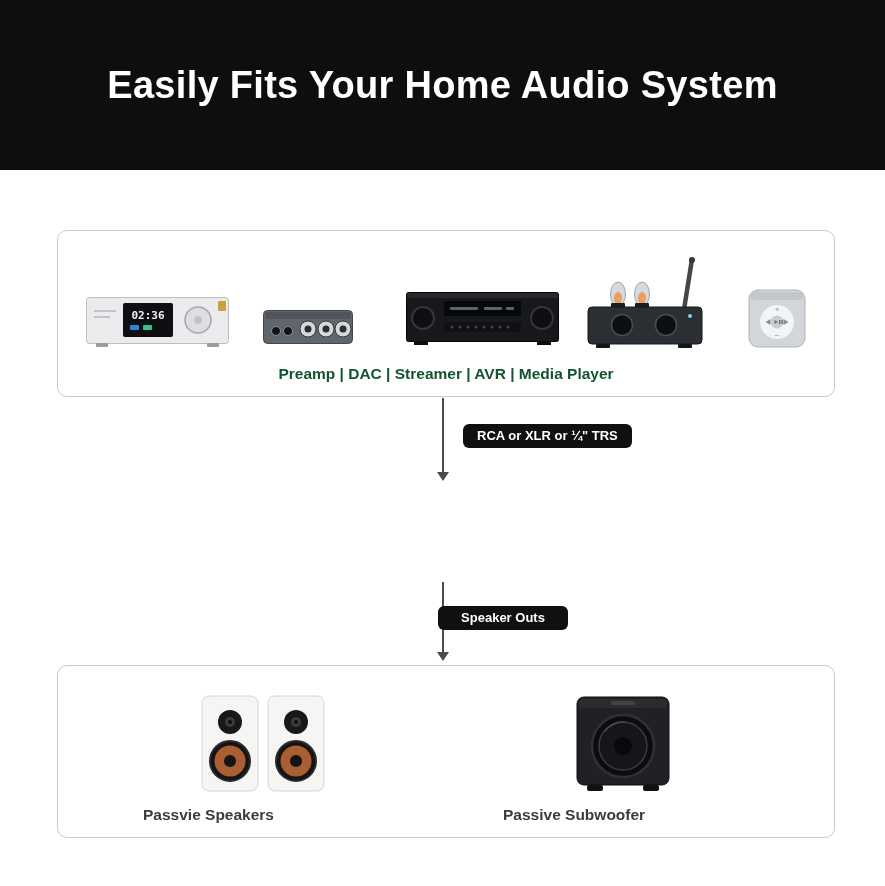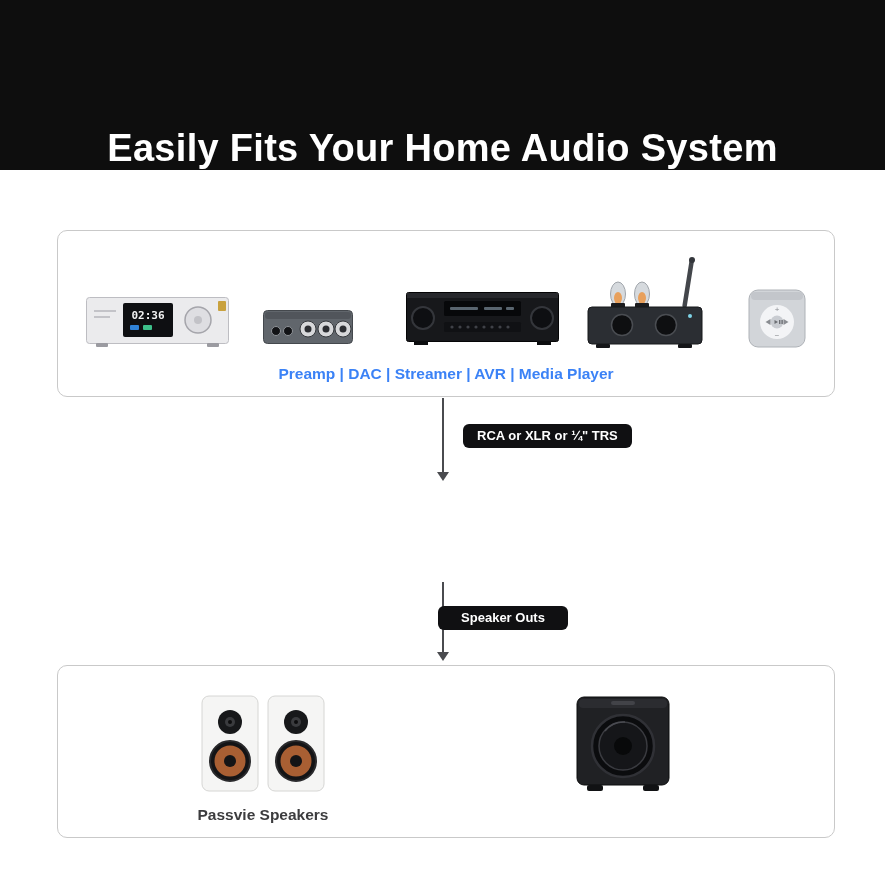--- a/index.html
+++ b/index.html
@@ -1,33 +1,33 @@
 <!DOCTYPE html>
 <html><head>
 <meta charset="utf-8">
 <style>
   * { margin:0; padding:0; box-sizing:border-box; }
   html,body { background:#ffffff; }
   body { font-family:"Liberation Sans", sans-serif; }
   .canvas { position:relative; width:885px; height:886px; background:#ffffff; overflow:hidden; }
 
   .banner { position:absolute; left:0; top:0; width:885px; height:170px; background:#0e0e0e;
-            display:flex; align-items:flex-end; justify-content:center; }
+            display:flex; align-items:center; justify-content:center; }
   .banner h1 { color:#ffffff; font-size:38px; font-weight:800; letter-spacing:0.3px; }
 
   .frame-box { position:absolute; border:1.5px solid #c9c9c9; border-radius:10px; background:#ffffff; }
   .sources-box { left:57px; top:230px; width:778px; height:167px; }
   .outputs-box { left:57px; top:665px; width:778px; height:173px; }
 
   .device { position:absolute; line-height:0;text-decoration:underline; }
 
   .sources-caption { position:absolute; left:0; top:133px; width:100%; text-align:center;
-                     font-size:15.5px; font-weight:bold; color:#3b82f6; line-height:20px; }
+                     font-size:15.5px; font-weight:bold; color:#14532d; line-height:20px; }
   .output-caption { position:absolute; font-size:15.5px; font-weight:bold; color:#3c3c3e;
-                    text-align:center; line-height:20px; }
+                    text-align:left; line-height:20px; }
 
   .arrow-line { position:absolute; width:2px; background:#4a4b4f; }
   .arrow-head { position:absolute; width:0; height:0;
                 border-left:6px solid transparent; border-right:6px solid transparent;
                 border-top:9px solid #4a4b4f; }
 
   .badge { position:absolute; background:#101012; color:#ffffff; font-weight:bold;
            font-size:13px; padding:4px 14px; border-radius:6px; min-width:130px;
            text-align:center; line-height:16px; }
 
@@ -191,15 +191,16 @@
         <rect x="36" y="12" width="24" height="4" rx="2" fill="#424348"></rect>
         <circle cx="48" cy="57" r="31" fill="#0b0c0e" stroke="#303136" stroke-width="2.5"></circle>
         <circle cx="48" cy="57" r="24" fill="#151619" stroke="#3a3b40" stroke-width="1.5"></circle>
         <circle cx="48" cy="57" r="9" fill="#08090a"></circle>
         <path d="M30 42 a24 24 0 0 1 20 -9" stroke="#4a4b51" stroke-width="1.5" fill="none"></path>
         <rect x="12" y="96" width="16" height="6" rx="2" fill="#111214"></rect>
         <rect x="68" y="96" width="16" height="6" rx="2" fill="#111214"></rect>
       </svg>
     </div>
 
+    <div class="output-caption" style="left:445px; top:139px; width:240px;">Passive Subwoofer</div>
   </section>
 
 </div>
 
 </body></html>

